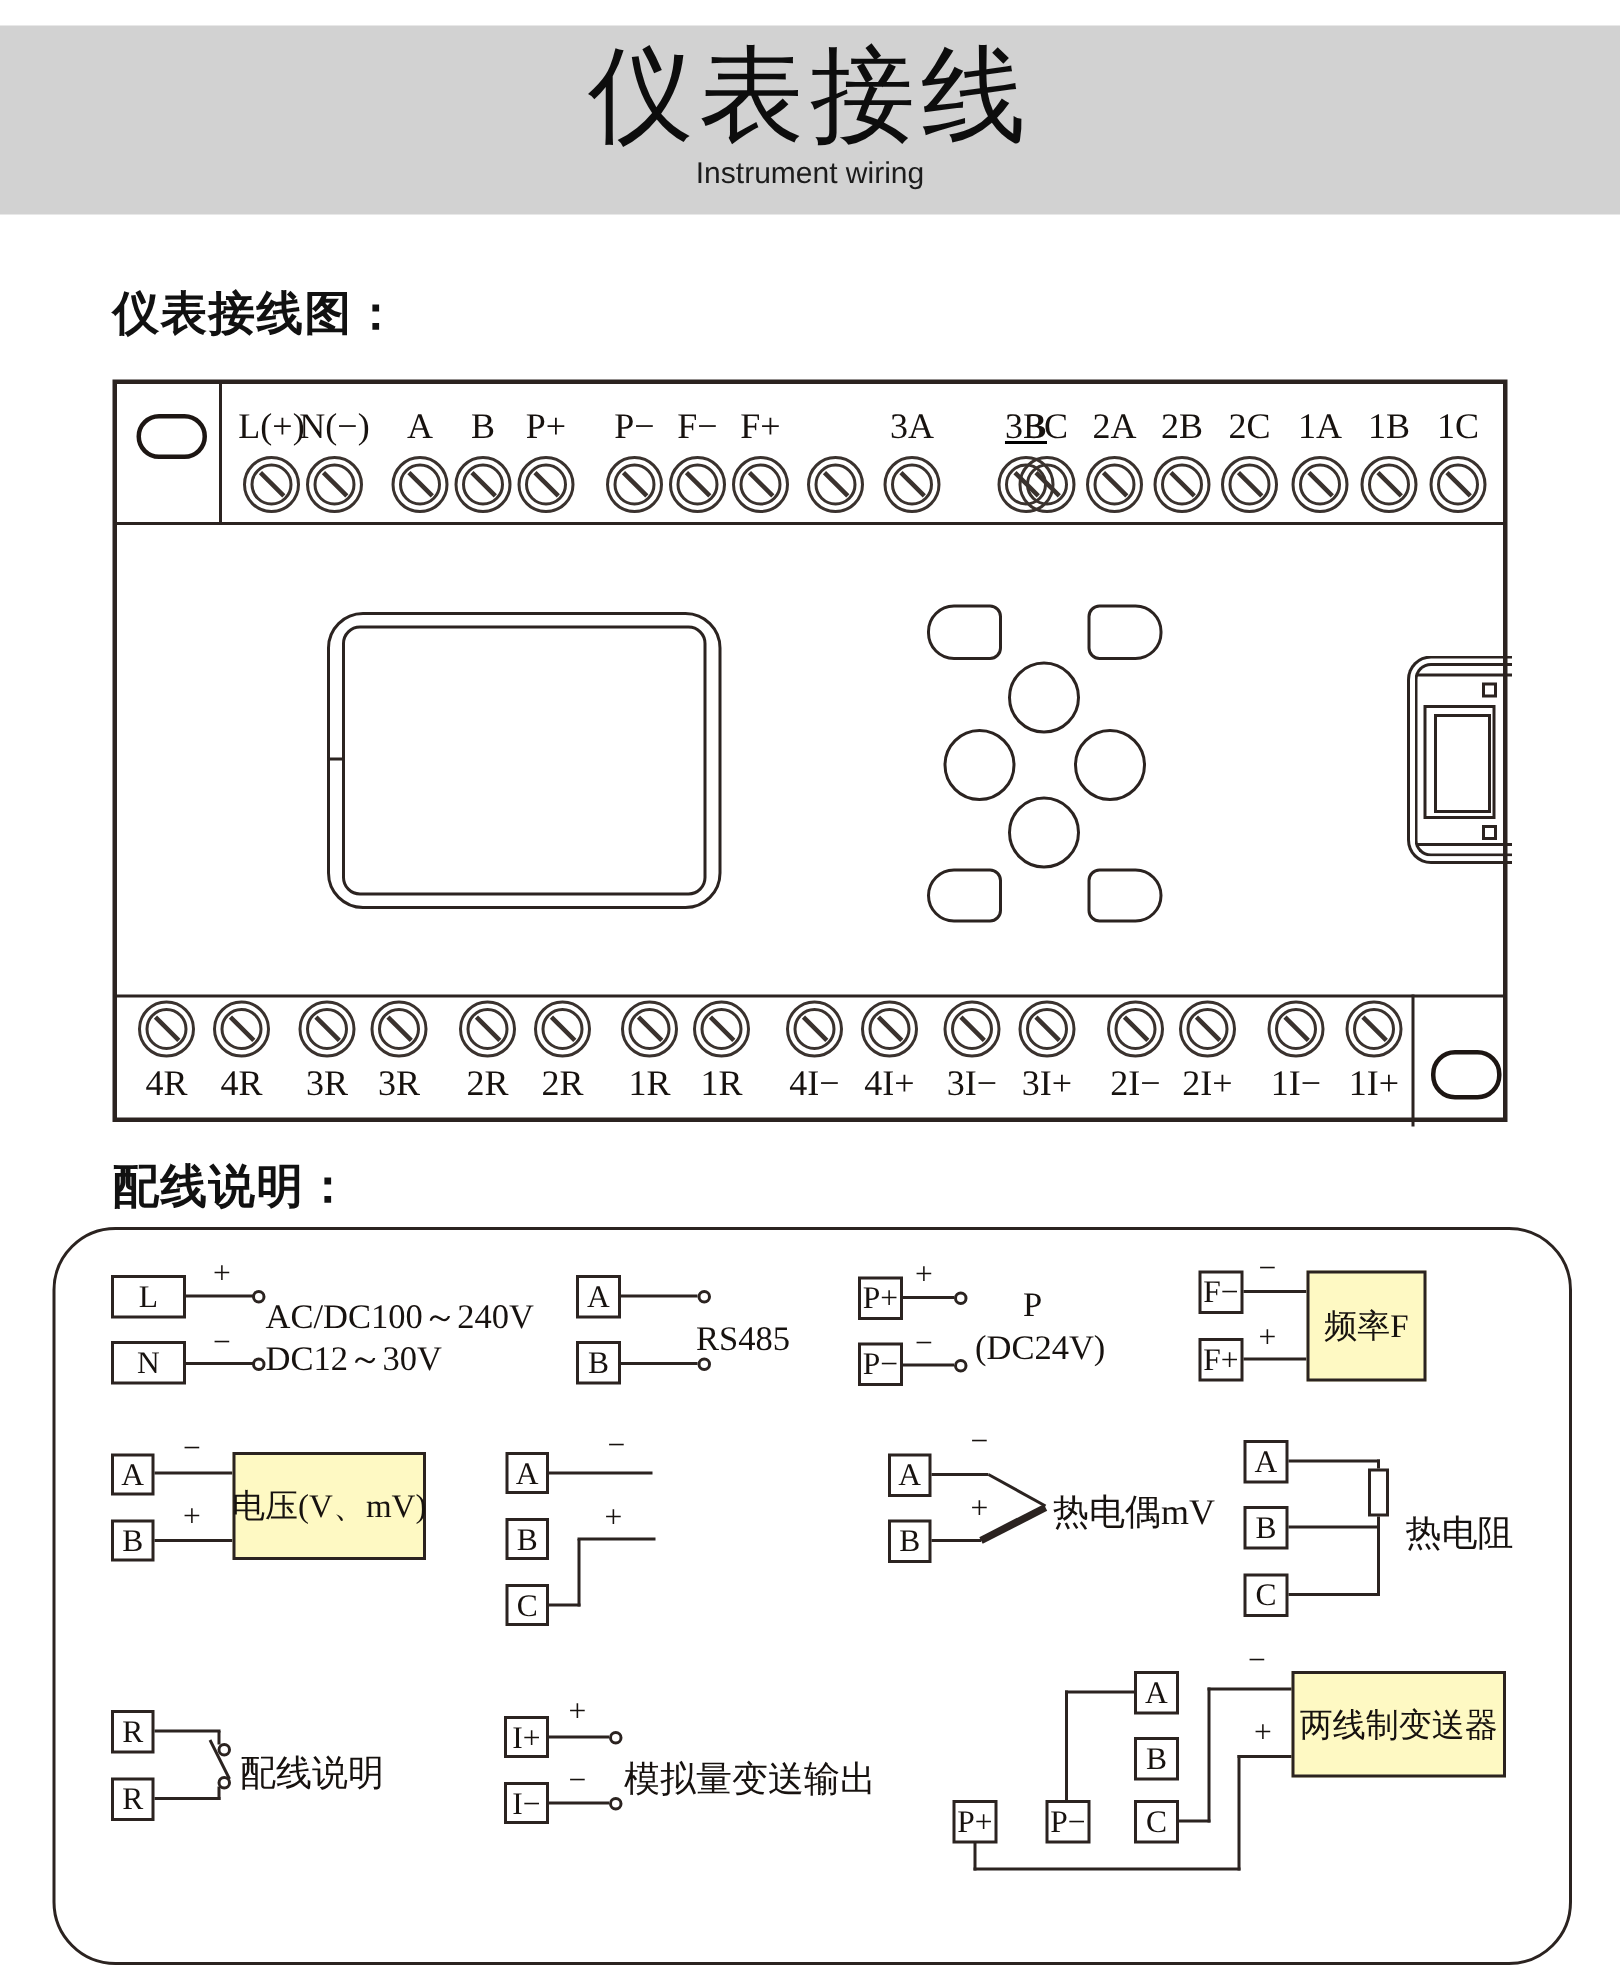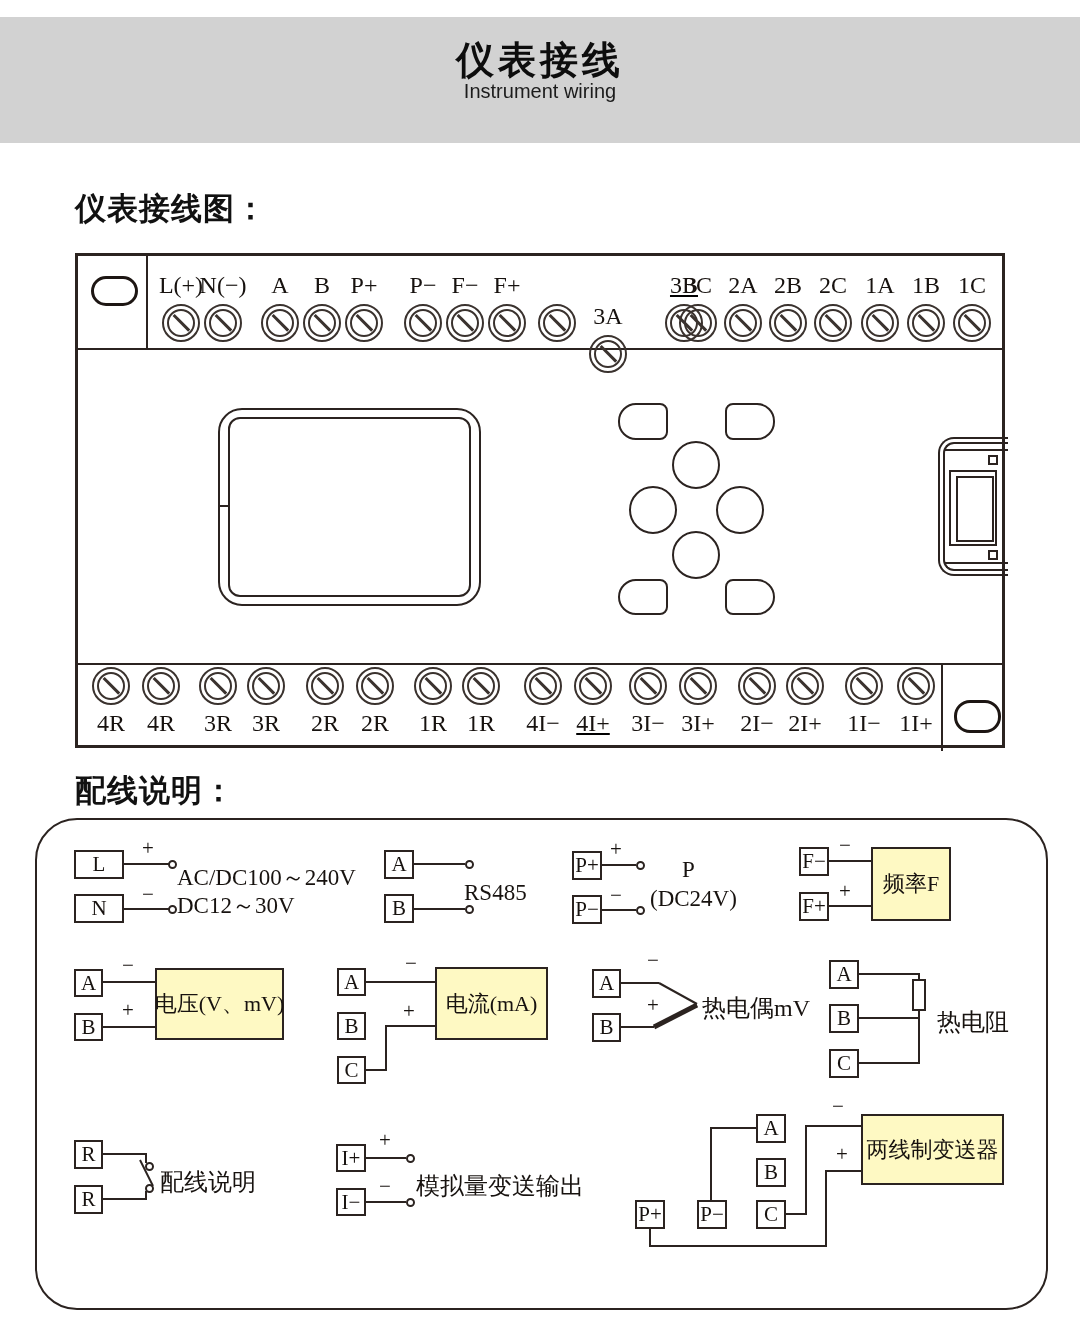--- a/index.html
+++ b/index.html
@@ -2,21 +2,21 @@
 <html><head>
 <meta charset="utf-8">
 <style>
   :root{ --ink:#2b2320; --ink2:#3a322e; }
   *{ margin:0; padding:0; box-sizing:border-box; }
   body{ background:#fff; font-family:"Liberation Sans",sans-serif; }
   .page{ position:relative; width:1080px; height:1324px; background:#fff; overflow:hidden; }
 
   
   .header-band{ position:absolute; left:0; top:17px; width:1080px; height:126px; background:#d2d2d2; text-align:center; }
-  .header-title{ margin-top:18px; font-size:38px; font-weight:700; color:#0d0d0d; letter-spacing:4px; }
+  .header-title{ font-size:70px; font-weight:400; color:#0d0d0d; letter-spacing:4px; }
   .header-sub{ margin-top:-6px; font-size:20px; color:#1c1c1c; }
 
   .h2{ position:absolute; font-size:31px; font-weight:700; color:#111; letter-spacing:1px; }
   .h-diagram{ left:75px; top:188px; }
   .h-wiring{ left:75px; top:770px; }
 
   
   .device{ position:absolute; left:75px; top:253px; width:930px; height:495px; border:3px solid var(--ink); background:#fff; }
   .strip-top{ position:absolute; left:0; top:0; width:100%; height:94px; border-bottom:2px solid var(--ink); }
   .strip-bottom{ position:absolute; left:0; top:407px; width:100%; height:0; border-top:2px solid var(--ink); }
@@ -121,21 +121,21 @@
           <div class="screw"></div>
         </div>
         <div class="term term-top" style="left: 401px;">
           <div class="term-label">F+</div>
           <div class="screw"></div>
         </div>
         <div class="term term-top" style="left: 451px;">
           <div class="term-label"></div>
           <div class="screw"></div>
         </div>
-        <div class="term term-top" style="left: 502px; margin-top: 31px;">
+        <div class="term term-top" style="left: 502px;">
           <div class="term-label">3A</div>
           <div class="screw"></div>
         </div>
         <div class="term term-top" style="left: 578px; text-decoration: underline;">
           <div class="term-label">3B</div>
           <div class="screw"></div>
         </div>
         <div class="term term-top" style="left: 592px;">
           <div class="term-label">3C</div>
           <div class="screw"></div>
@@ -223,21 +223,21 @@
           <div class="term-label">1R</div>
         </div>
         <div class="term term-bot" style="left: 375px;">
           <div class="screw"></div>
           <div class="term-label">1R</div>
         </div>
         <div class="term term-bot" style="left: 437px;">
           <div class="screw"></div>
           <div class="term-label">4I−</div>
         </div>
-        <div class="term term-bot" style="left: 487px; text-decoration: underline;">
+        <div class="term term-bot" style="left: 487px;">
           <div class="screw"></div>
           <div class="term-label">4I+</div>
         </div>
         <div class="term term-bot" style="left: 542px;">
           <div class="screw"></div>
           <div class="term-label">3I−</div>
         </div>
         <div class="term term-bot" style="left: 592px;">
           <div class="screw"></div>
           <div class="term-label">3I+</div>
@@ -327,21 +327,20 @@
     <div class="wg">
       <div class="tbox" style="left:300px;top:148px;width:29px;height:28px">A</div>
       <div class="tbox" style="left:300px;top:192px;width:29px;height:28px">B</div>
       <div class="tbox" style="left:300px;top:236px;width:29px;height:28px">C</div>
       <div class="wlh" style="left:329px;top:161px;width:69px"></div>
       <div class="wlh" style="left:329px;top:249px;width:21px"></div>
       <div class="wlv" style="left:348px;top:206px;height:45px"></div>
       <div class="wlh" style="left:348px;top:205px;width:52px"></div>
       <div class="sign" style="left:368px;top:131px">−</div>
       <div class="sign" style="left:366px;top:179px">+</div>
-      <div class="wbox" style="left:398px;top:147px;width:113px;height:73px">电流(mA)</div>
     </div>
 
     <div class="wg">
       <div class="tbox" style="left:555px;top:149px;width:29px;height:29px">A</div>
       <div class="tbox" style="left:555px;top:193px;width:29px;height:29px">B</div>
       <div class="wlh" style="left:584px;top:162px;width:38px"></div>
       <div class="wlh" style="left:584px;top:206px;width:33px"></div>
       <svg class="ov" style="left:615px;top:155px" width="55" height="62">
         <line x1="7" y1="8" x2="45" y2="29" stroke="#2b2320" stroke-width="2"></line>
         <line x1="2" y1="52" x2="45" y2="30" stroke="#2b2320" stroke-width="5"></line>

